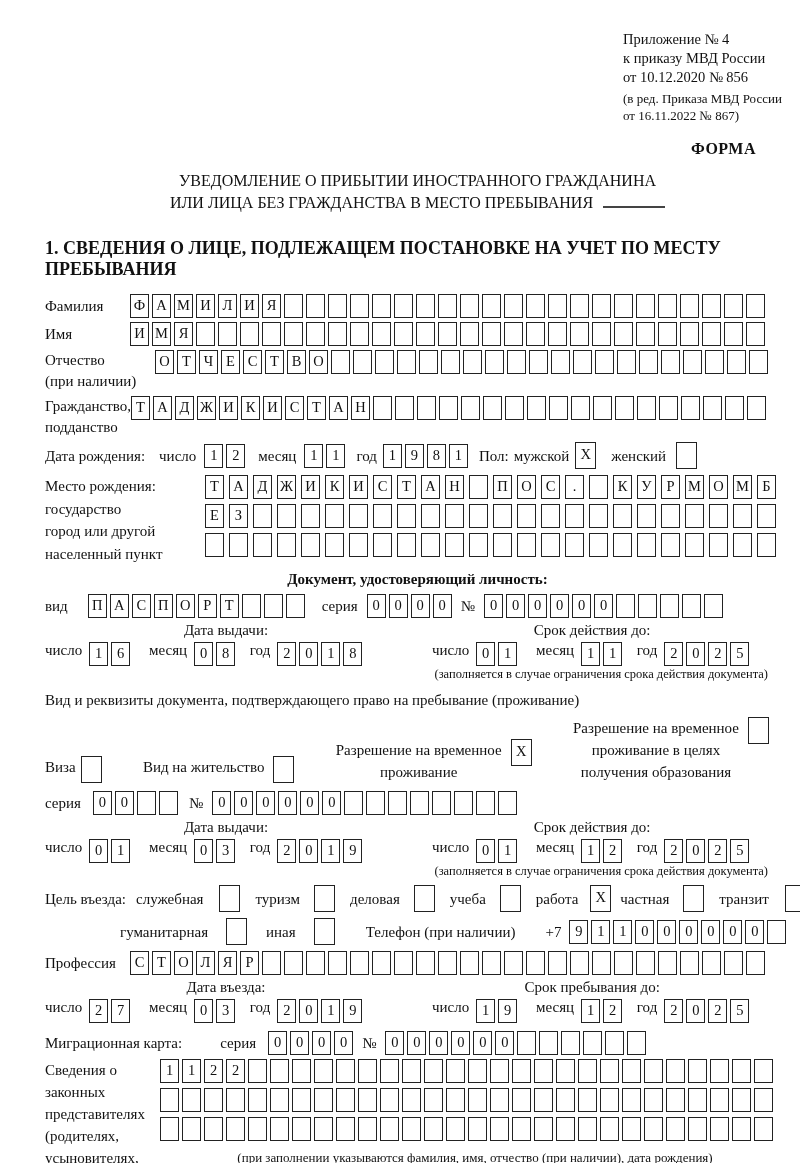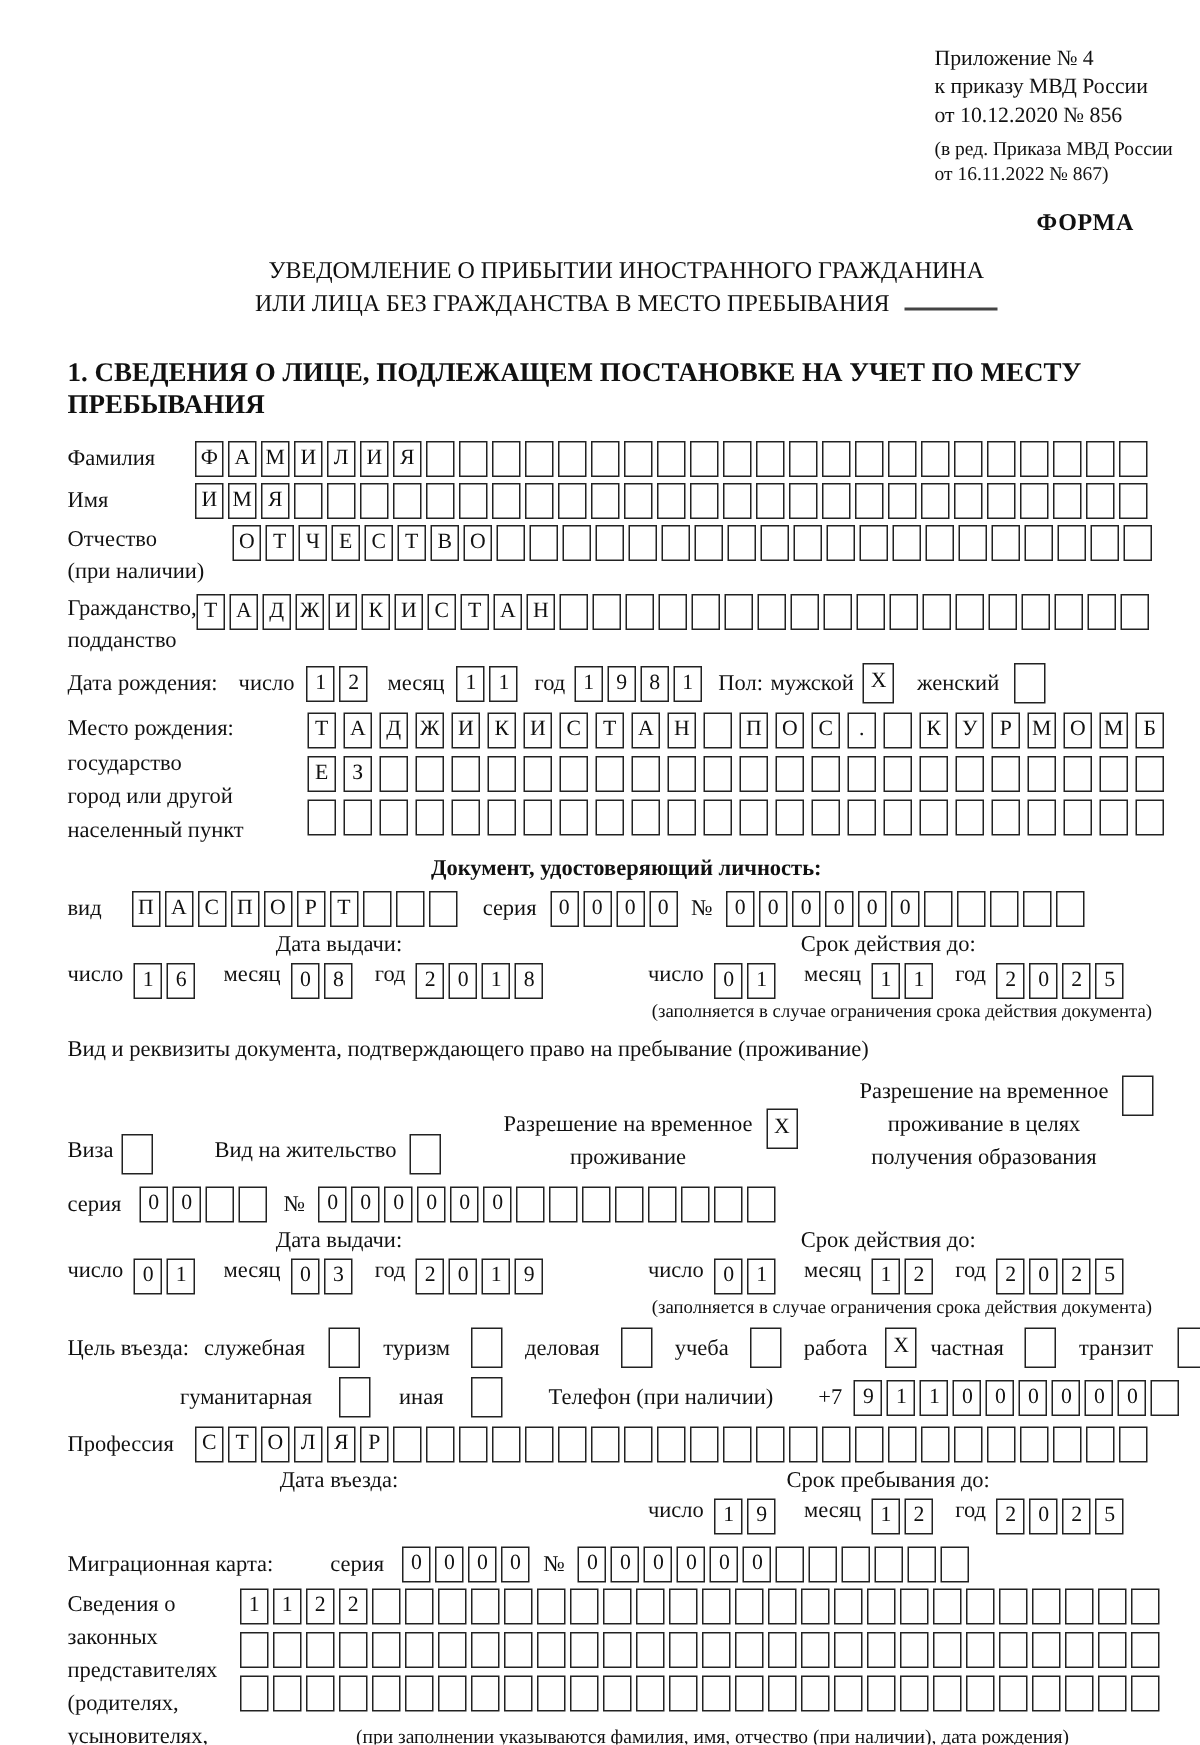--- a/index.html
+++ b/index.html
@@ -256,20 +256,25 @@
   </div>
 
   <div class="frow">
     <span class="flabel w85">Профессия</span>
     <span class="boxgrp"><span class="box">С</span><span class="box">Т</span><span class="box">О</span><span class="box">Л</span><span class="box">Я</span><span class="box">Р</span><span class="box"></span><span class="box"></span><span class="box"></span><span class="box"></span><span class="box"></span><span class="box"></span><span class="box"></span><span class="box"></span><span class="box"></span><span class="box"></span><span class="box"></span><span class="box"></span><span class="box"></span><span class="box"></span><span class="box"></span><span class="box"></span><span class="box"></span><span class="box"></span><span class="box"></span><span class="box"></span><span class="box"></span><span class="box"></span><span class="box"></span></span>
   </div>
 
   <div class="dates">
     <div class="dg-left">
       <div class="dcap">Дата въезда:</div>
+      <div class="dline">
+        <span class="dlbl">число</span><span class="boxgrp"><span class="box">2</span><span class="box">7</span></span>
+        <span class="dlbl" style="margin-left:12px;">месяц</span><span class="boxgrp"><span class="box">0</span><span class="box">3</span></span>
+        <span class="dlbl" style="margin-left:8px;">год</span><span class="boxgrp"><span class="box">2</span><span class="box">0</span><span class="box">1</span><span class="box">9</span></span>
+      </div>
     </div>
     <div class="dg-right">
       <div class="dcap">Срок пребывания до:</div>
       <div class="dline">
         <span class="dlbl">число</span><span class="boxgrp"><span class="box">1</span><span class="box">9</span></span>
         <span class="dlbl" style="margin-left:12px;">месяц</span><span class="boxgrp"><span class="box">1</span><span class="box">2</span></span>
         <span class="dlbl" style="margin-left:8px;">год</span><span class="boxgrp"><span class="box">2</span><span class="box">0</span><span class="box">2</span><span class="box">5</span></span>
       </div>
     </div>
   </div>

